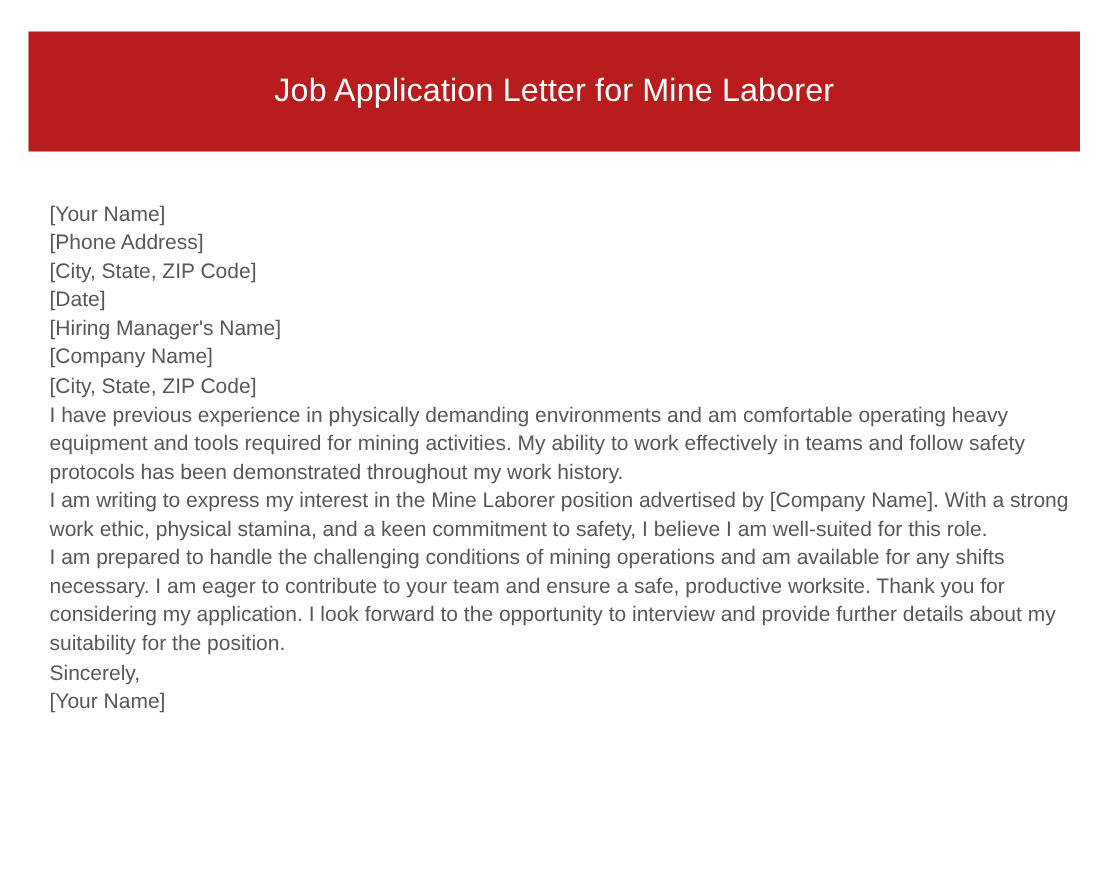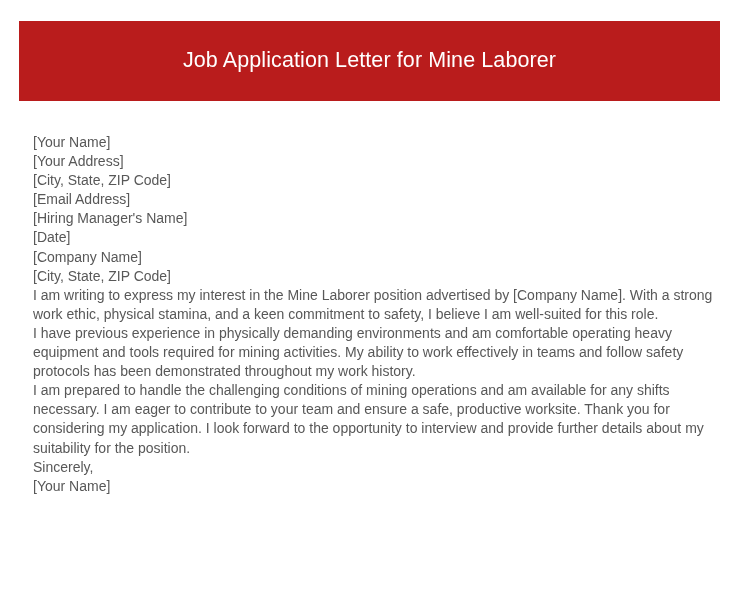--- a/index.html
+++ b/index.html
@@ -88,31 +88,30 @@
 
 <div class="page">
 
   <div class="header-banner">
     <div class="header-title">Job Application Letter for Mine Laborer</div>
   </div>
 
   <div class="letter-body">
 
     <div class="letter-line">[Your Name]</div>
-    <div class="letter-line">[Your Address]</div>
+    <div class="letter-line">[Phone Address]</div>
     <div class="letter-line">[City, State, ZIP Code]</div>
-    <div class="letter-line">[Email Address]</div>
+    <div class="letter-line">[Date]</div>
+
     <div class="letter-line">[Hiring Manager's Name]</div>
-
-    <div class="letter-line">[Date]</div>
     <div class="letter-line">[Company Name]</div>
     <div class="letter-line">[City, State, ZIP Code]</div>
 
 
+    <div class="letter-para">I have previous experience in physically demanding environments and am comfortable operating heavy equipment and tools required for mining activities. My ability to work effectively in teams and follow safety protocols has been demonstrated throughout my work history.</div>
     <div class="letter-para">I am writing to express my interest in the Mine Laborer position advertised by [Company Name]. With a strong work ethic, physical stamina, and a keen commitment to safety, I believe I am well-suited for this role.</div>
-    <div class="letter-para">I have previous experience in physically demanding environments and am comfortable operating heavy equipment and tools required for mining activities. My ability to work effectively in teams and follow safety protocols has been demonstrated throughout my work history.</div>
     <div class="letter-para">I am prepared to handle the challenging conditions of mining operations and am available for any shifts necessary. I am eager to contribute to your team and ensure a safe, productive worksite. Thank you for considering my application. I look forward to the opportunity to interview and provide further details about my suitability for the position.</div>
 
     <div class="letter-line">Sincerely,</div>
     <div class="letter-line">[Your Name]</div>
 
   </div>
 </div>
 
 </body></html>

